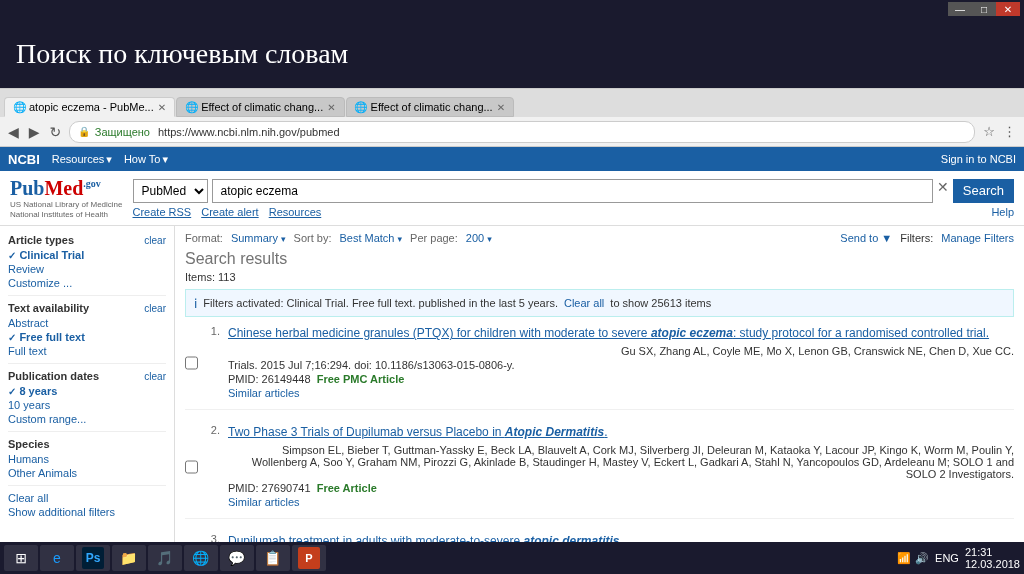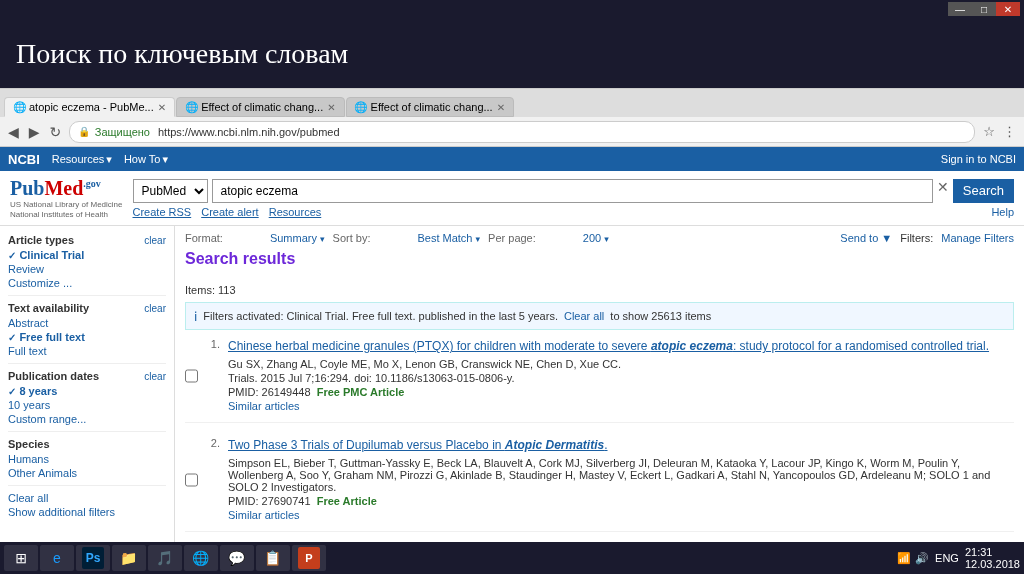--- a/index.html
+++ b/index.html
@@ -309,37 +309,37 @@
     .results-toolbar {
       display: flex;
       align-items: center;
       gap: 8px;
       margin-bottom: 6px;
       font-size: 11px;
       flex-wrap: wrap;
     }
 
     .toolbar-label { color: #666; }
-    .toolbar-value { color: #1a5fa3; cursor: pointer; margin-left: 39px; }
+    .toolbar-value { color: #1a5fa3; cursor: pointer; }
     .toolbar-arrow { font-size: 9px; }
 
     .send-to {
       margin-left: auto;
       color: #1a5fa3;
       cursor: pointer;
     }
 
     .filters-label { color: #333; font-size: 11px; }
     .manage-filters { color: #1a5fa3; cursor: pointer; }
 
     .results-title {
       font-size: 16px;
-      font-weight: bold;
-      color: #6d28d9;
-      margin-bottom: 16px;
+      font-weight: normal;
+      color: #737373;
+      margin-bottom: 3px;
     }
 
     .results-count {
       color: #333;
       font-size: 11px;
       margin-bottom: 6px;
     }
 
     .filter-notice {
       background: #f0f7ff;
@@ -399,20 +399,21 @@
 
     .article-title .highlight {
       font-style: italic;
       font-weight: bold;
     }
 
     .article-authors {
       color: #333;
       font-size: 11px;
       margin-bottom: 2px;
+      text-align: right;
     }
 
     .article-journal {
       color: #333;
       font-size: 11px;
       margin-bottom: 2px;
     }
 
     .article-pmid {
       color: #333;

